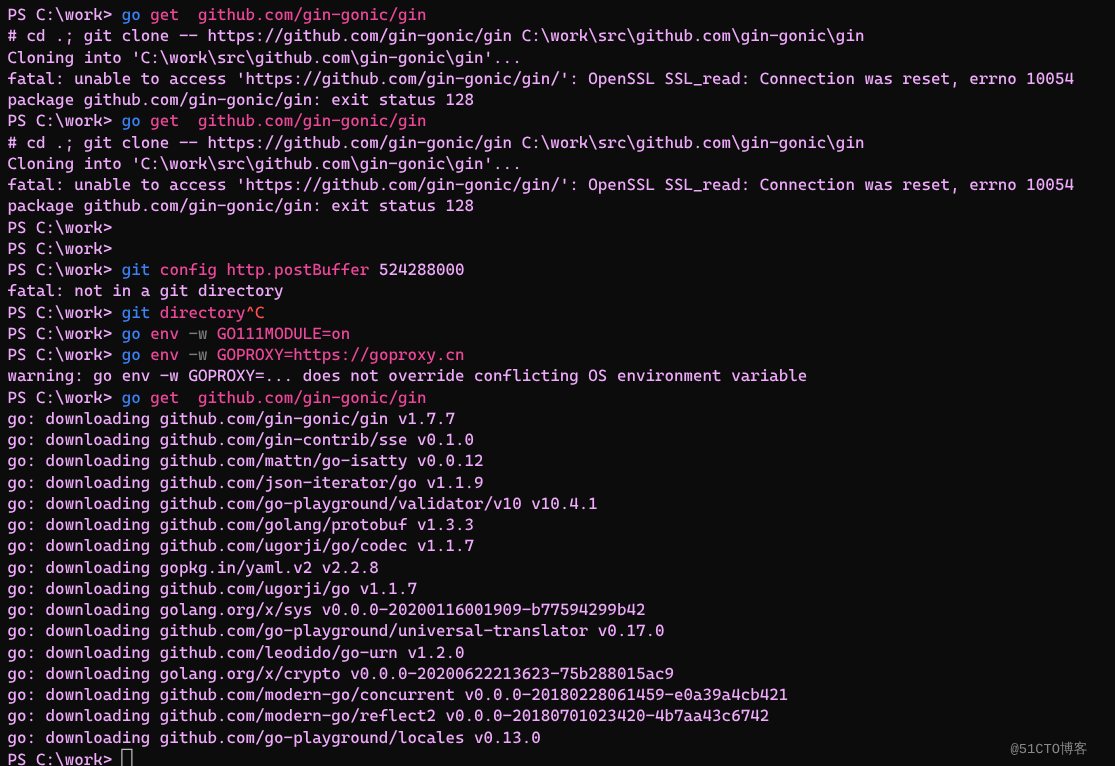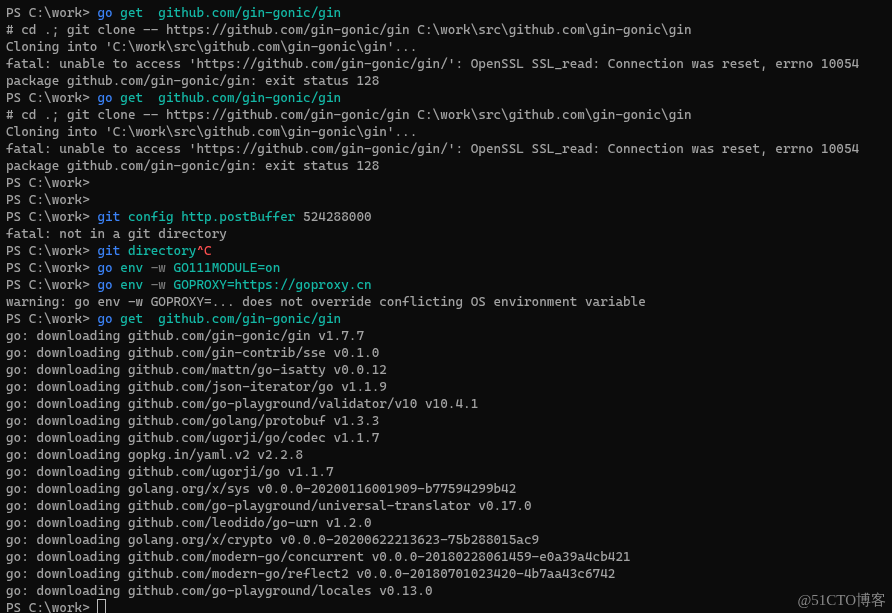--- a/index.html
+++ b/index.html
@@ -1,26 +1,26 @@
 <!DOCTYPE html>
 <html><head>
 <meta charset="utf-8">
 <style>
   html,body{margin:0;padding:0;background:#0c0c0c;color:#cccccc;
     font-family:"Cascadia Mono","Consolas",monospace;font-size:13px;
     line-height:17px;width:892px;height:613px;overflow:hidden;}
   .term{padding:4px 6px;white-space:pre;}
   .ln{display:block;}
-  .white{color:#a3a3a3;}
+  .white{color:#f0abfc;}
   .yellow{color:#3b82f6;}
   .grey{color:#7a7a7a;}
-  .cmd{color:#14b8a6;}
+  .cmd{color:#ec4899;}
   .ctrlc{color:#ff5050;}
   .cursor{display:inline-block;width:7px;height:13px;border:1px solid #bbb;
     vertical-align:-2px;}
-  .watermark{position:fixed;right:6px;bottom:4px;color:#888;font-size:15px;
-    font-family:Liberation Serif, serif;}
+  .watermark{position:fixed;right:22px;bottom:4px;color:#888;font-size:11px;
+    font-family:Liberation Mono, monospace;}
 </style>
 </head>
 <body>
 
 <div class="term" id="term"><span class="ln"><span class="white">PS </span><span class="white">C:\work&gt; </span><span class="yellow">go </span><span class="cmd">get  github.com/gin-gonic/gin</span></span><span class="ln"><span class="white"># cd .; git clone -- https://github.com/gin-gonic/gin C:\work\src\github.com\gin-gonic\gin</span></span><span class="ln"><span class="white">Cloning into 'C:\work\src\github.com\gin-gonic\gin'...</span></span><span class="ln"><span class="white">fatal: unable to access 'https://github.com/gin-gonic/gin/': OpenSSL SSL_read: Connection was reset, errno 10054</span></span><span class="ln"><span class="white">package github.com/gin-gonic/gin: exit status 128</span></span><span class="ln"><span class="white">PS </span><span class="white">C:\work&gt; </span><span class="yellow">go </span><span class="cmd">get  github.com/gin-gonic/gin</span></span><span class="ln"><span class="white"># cd .; git clone -- https://github.com/gin-gonic/gin C:\work\src\github.com\gin-gonic\gin</span></span><span class="ln"><span class="white">Cloning into 'C:\work\src\github.com\gin-gonic\gin'...</span></span><span class="ln"><span class="white">fatal: unable to access 'https://github.com/gin-gonic/gin/': OpenSSL SSL_read: Connection was reset, errno 10054</span></span><span class="ln"><span class="white">package github.com/gin-gonic/gin: exit status 128</span></span><span class="ln"><span class="white">PS </span><span class="white">C:\work&gt;</span></span><span class="ln"><span class="white">PS </span><span class="white">C:\work&gt;</span></span><span class="ln"><span class="white">PS </span><span class="white">C:\work&gt; </span><span class="yellow">git </span><span class="cmd">config http.postBuffer </span><span class="white">524288000</span></span><span class="ln"><span class="white">fatal: not in a git directory</span></span><span class="ln"><span class="white">PS </span><span class="white">C:\work&gt; </span><span class="yellow">git </span><span class="cmd">directory</span><span class="ctrlc">^C</span></span><span class="ln"><span class="white">PS </span><span class="white">C:\work&gt; </span><span class="yellow">go </span><span class="cmd">env </span><span class="grey">-w </span><span class="cmd">GO111MODULE=on</span></span><span class="ln"><span class="white">PS </span><span class="white">C:\work&gt; </span><span class="yellow">go </span><span class="cmd">env </span><span class="grey">-w </span><span class="cmd">GOPROXY=https://goproxy.cn</span></span><span class="ln"><span class="white">warning: go env -w GOPROXY=... does not override conflicting OS environment variable</span></span><span class="ln"><span class="white">PS </span><span class="white">C:\work&gt; </span><span class="yellow">go </span><span class="cmd">get  github.com/gin-gonic/gin</span></span><span class="ln"><span class="white">go: downloading github.com/gin-gonic/gin v1.7.7</span></span><span class="ln"><span class="white">go: downloading github.com/gin-contrib/sse v0.1.0</span></span><span class="ln"><span class="white">go: downloading github.com/mattn/go-isatty v0.0.12</span></span><span class="ln"><span class="white">go: downloading github.com/json-iterator/go v1.1.9</span></span><span class="ln"><span class="white">go: downloading github.com/go-playground/validator/v10 v10.4.1</span></span><span class="ln"><span class="white">go: downloading github.com/golang/protobuf v1.3.3</span></span><span class="ln"><span class="white">go: downloading github.com/ugorji/go/codec v1.1.7</span></span><span class="ln"><span class="white">go: downloading gopkg.in/yaml.v2 v2.2.8</span></span><span class="ln"><span class="white">go: downloading github.com/ugorji/go v1.1.7</span></span><span class="ln"><span class="white">go: downloading golang.org/x/sys v0.0.0-20200116001909-b77594299b42</span></span><span class="ln"><span class="white">go: downloading github.com/go-playground/universal-translator v0.17.0</span></span><span class="ln"><span class="white">go: downloading github.com/leodido/go-urn v1.2.0</span></span><span class="ln"><span class="white">go: downloading golang.org/x/crypto v0.0.0-20200622213623-75b288015ac9</span></span><span class="ln"><span class="white">go: downloading github.com/modern-go/concurrent v0.0.0-20180228061459-e0a39a4cb421</span></span><span class="ln"><span class="white">go: downloading github.com/modern-go/reflect2 v0.0.0-20180701023420-4b7aa43c6742</span></span><span class="ln"><span class="white">go: downloading github.com/go-playground/locales v0.13.0</span></span><span class="ln"><span class="white">PS </span><span class="white">C:\work&gt; </span><span class="cursor"></span></span></div>
 <div class="watermark">@51CTO博客</div>
 
 </body></html>

